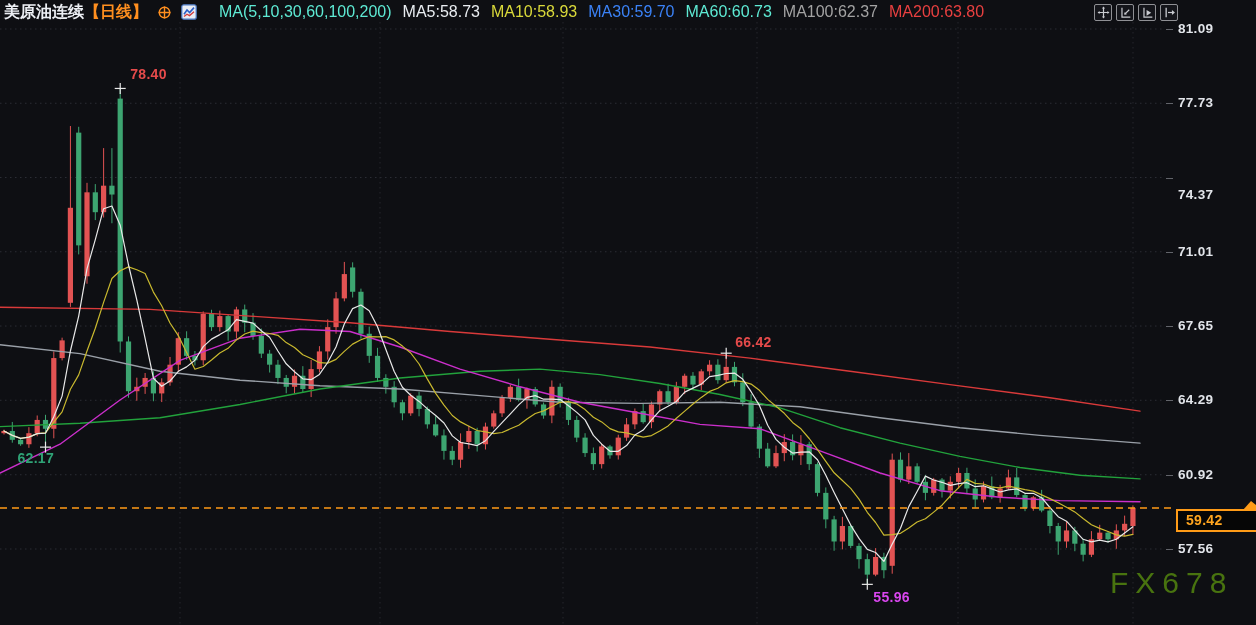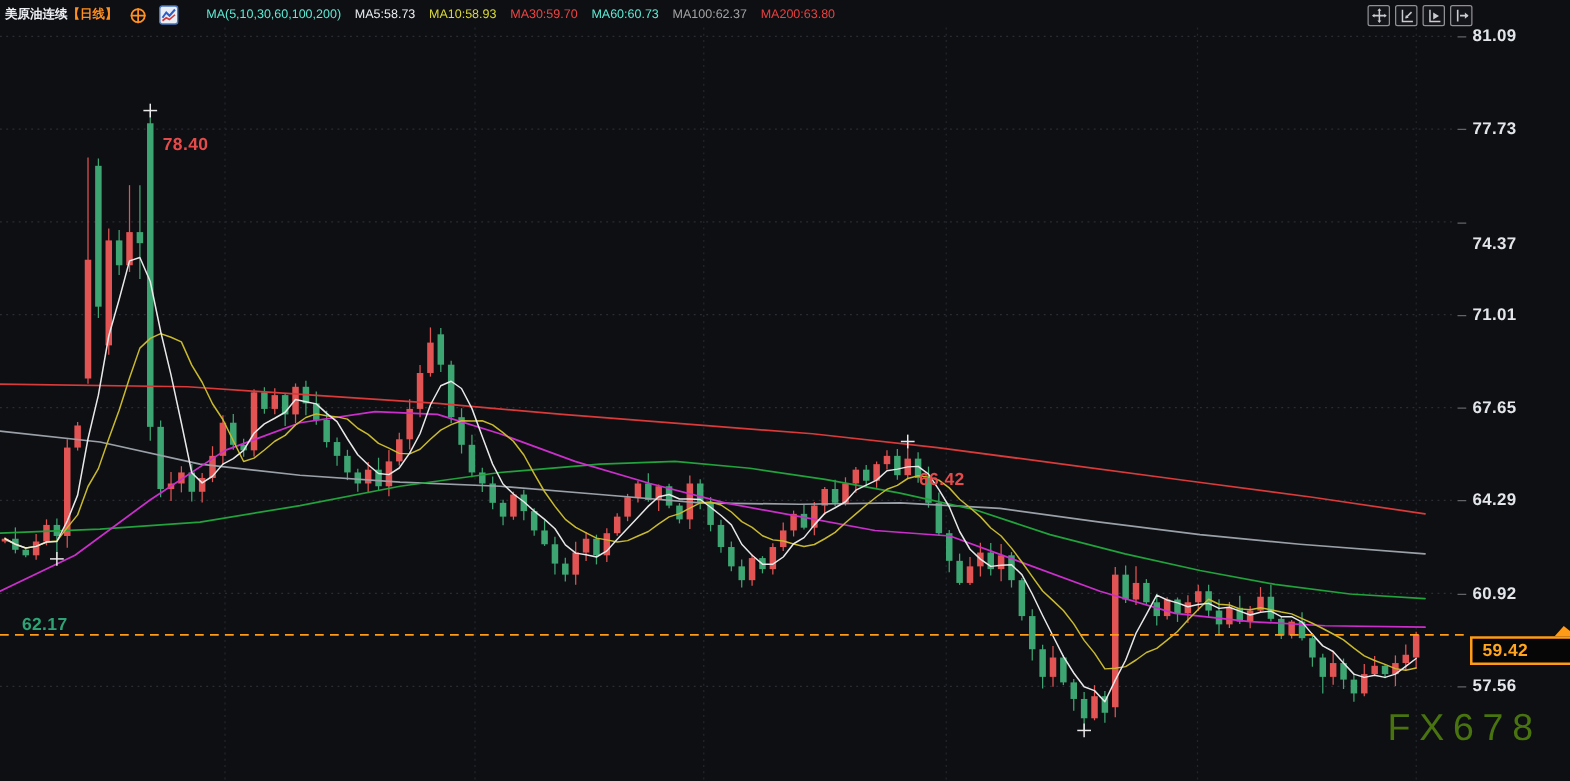--- a/index.html
+++ b/index.html
@@ -5,41 +5,41 @@
   html,body{margin:0;padding:0;background:#0e0f13;}
   .root{
     position:relative;width:1256px;height:625px;overflow:hidden;
     background:#0e0f13;font-family:"Liberation Sans",sans-serif;
     -webkit-font-smoothing:antialiased;
   }
   svg.plot{position:absolute;left:0;top:0;z-index:1;}
   
   .legend{
     position:absolute;top:3px;left:4px;z-index:6;display:flex;align-items:center;
-    font-size:10px;line-height:18px;white-space:nowrap;
+    font-size:16px;line-height:18px;white-space:nowrap;
   }
   .legend .title{color:#eceff4;font-weight:700;}
   .legend .period{color:#ff8f1f;font-weight:700;}
   .legend .icon-btn{display:inline-flex;align-items:center;margin-left:9px;background:none;border:none;padding:0;cursor:pointer;}
   .legend .ma-header{color:#5eead4;margin-left:22px;}
   .legend .ma-item{margin-left:11px;font-weight:400;}
   
   .toolbar{position:absolute;top:4px;left:1094px;z-index:6;display:flex;gap:4px;}
   .tool-btn{
     width:18px;height:17px;box-sizing:border-box;border:1px solid #8f9094;border-radius:2px;
     background:#14151a;display:flex;align-items:center;justify-content:center;padding:0;cursor:pointer;
   }
   
   .y-tick{
     position:absolute;left:1178px;width:72px;z-index:4;
     font-size:13.5px;font-weight:700;color:#e2e5ea;letter-spacing:.3px;
   }
   .y-tick-dash{position:absolute;left:1166px;width:7px;height:1px;background:#62646a;z-index:4;}
   
-  .ann{position:absolute;z-index:5;font-size:14px;font-weight:700;letter-spacing:.3px;margin-top:41px;}
+  .ann{position:absolute;z-index:5;font-size:14px;font-weight:700;letter-spacing:.3px;}
   
   .price-label{
     position:absolute;left:1176px;width:77px;height:19px;box-sizing:content-box;z-index:7;
     border:2px solid #ff9b17;background:#060606;color:#ffa51f;
     font-size:14px;font-weight:700;line-height:19px;padding-left:8px;letter-spacing:.3px;
   }
   
   .watermark{
     position:absolute;left:1110px;top:566px;z-index:3;
     font-size:30px;color:#4d7c0f;letter-spacing:7px;opacity:.92;
@@ -377,21 +377,21 @@
     <button class="icon-btn">
       <svg width="16" height="16" viewBox="0 0 16 16">
         <rect x="0.8" y="0.8" width="14.4" height="14.4" rx="2" fill="#e9edf4" stroke="#4a78c2" stroke-width="1.2"></rect>
         <path d="M3 10.2l3-4.2 2.6 2.6 4.4-5" fill="none" stroke="#2b5fc7" stroke-width="1.6"></path>
         <path d="M3 12.6l3-2.4 2.5 1.4 4.5-3.8" fill="none" stroke="#d23b3b" stroke-width="1.3"></path>
       </svg>
     </button>
     <span class="ma-header">MA(5,10,30,60,100,200)</span>
     <span class="ma-item" style="color: rgb(233, 237, 241);">MA5:58.73</span>
     <span class="ma-item" style="color: rgb(217, 217, 58);">MA10:58.93</span>
-    <span class="ma-item" style="color: #ef4444;">MA30:59.70</span>
+    <span class="ma-item" style="color: #3b82f6;">MA30:59.70</span>
     <span class="ma-item" style="color: #5eead4;">MA60:60.73</span>
     <span class="ma-item" style="color: #a3a3a3;">MA100:62.37</span>
     <span class="ma-item" style="color: rgb(232, 64, 64);">MA200:63.80</span>
   </div>
 
   <div class="toolbar">
     <button class="tool-btn">
       <svg width="13" height="13" viewBox="0 0 14 14">
         <path d="M7 2v10M2 7h10" stroke="#c9cbd0" stroke-width="1.3"></path>
         <path d="M7 0.6l1.7 2.2H5.3zM7 13.4l1.7-2.2H5.3zM0.6 7l2.2-1.7v3.4zM13.4 7l-2.2-1.7v3.4z" fill="#c9cbd0"></path>

